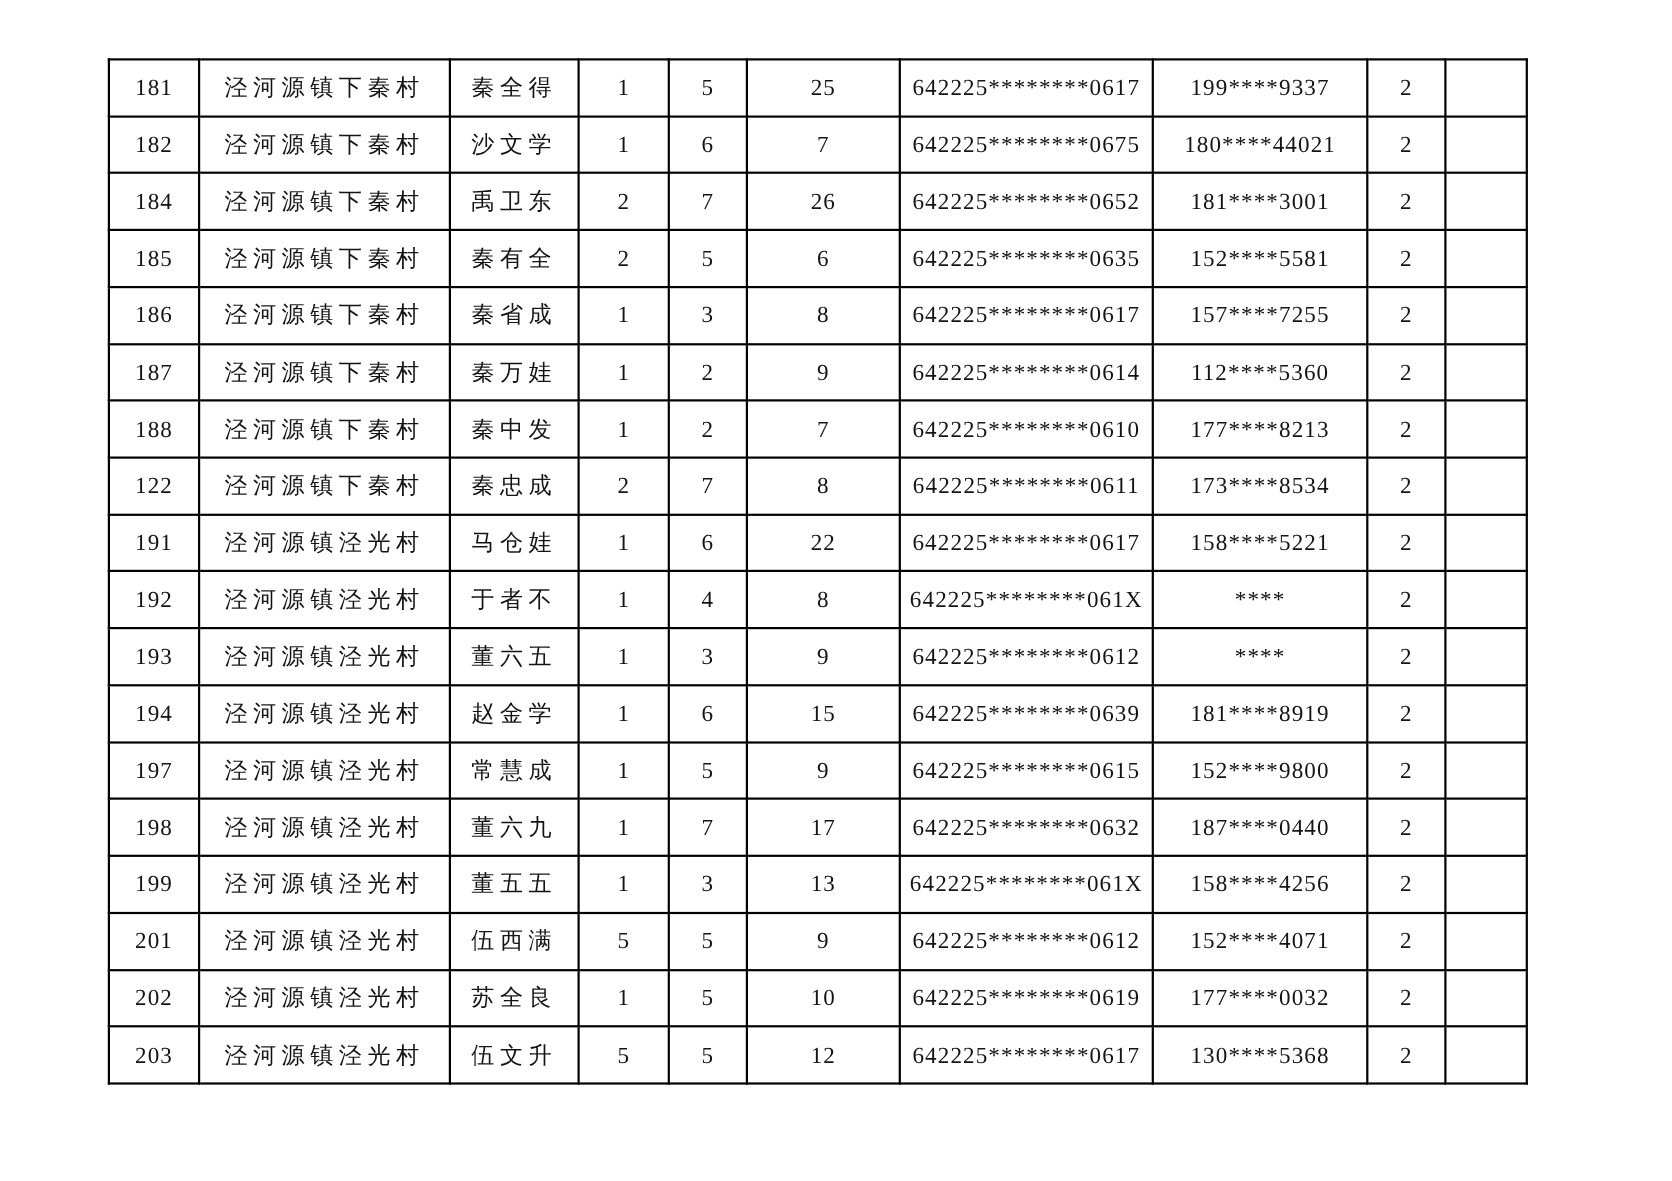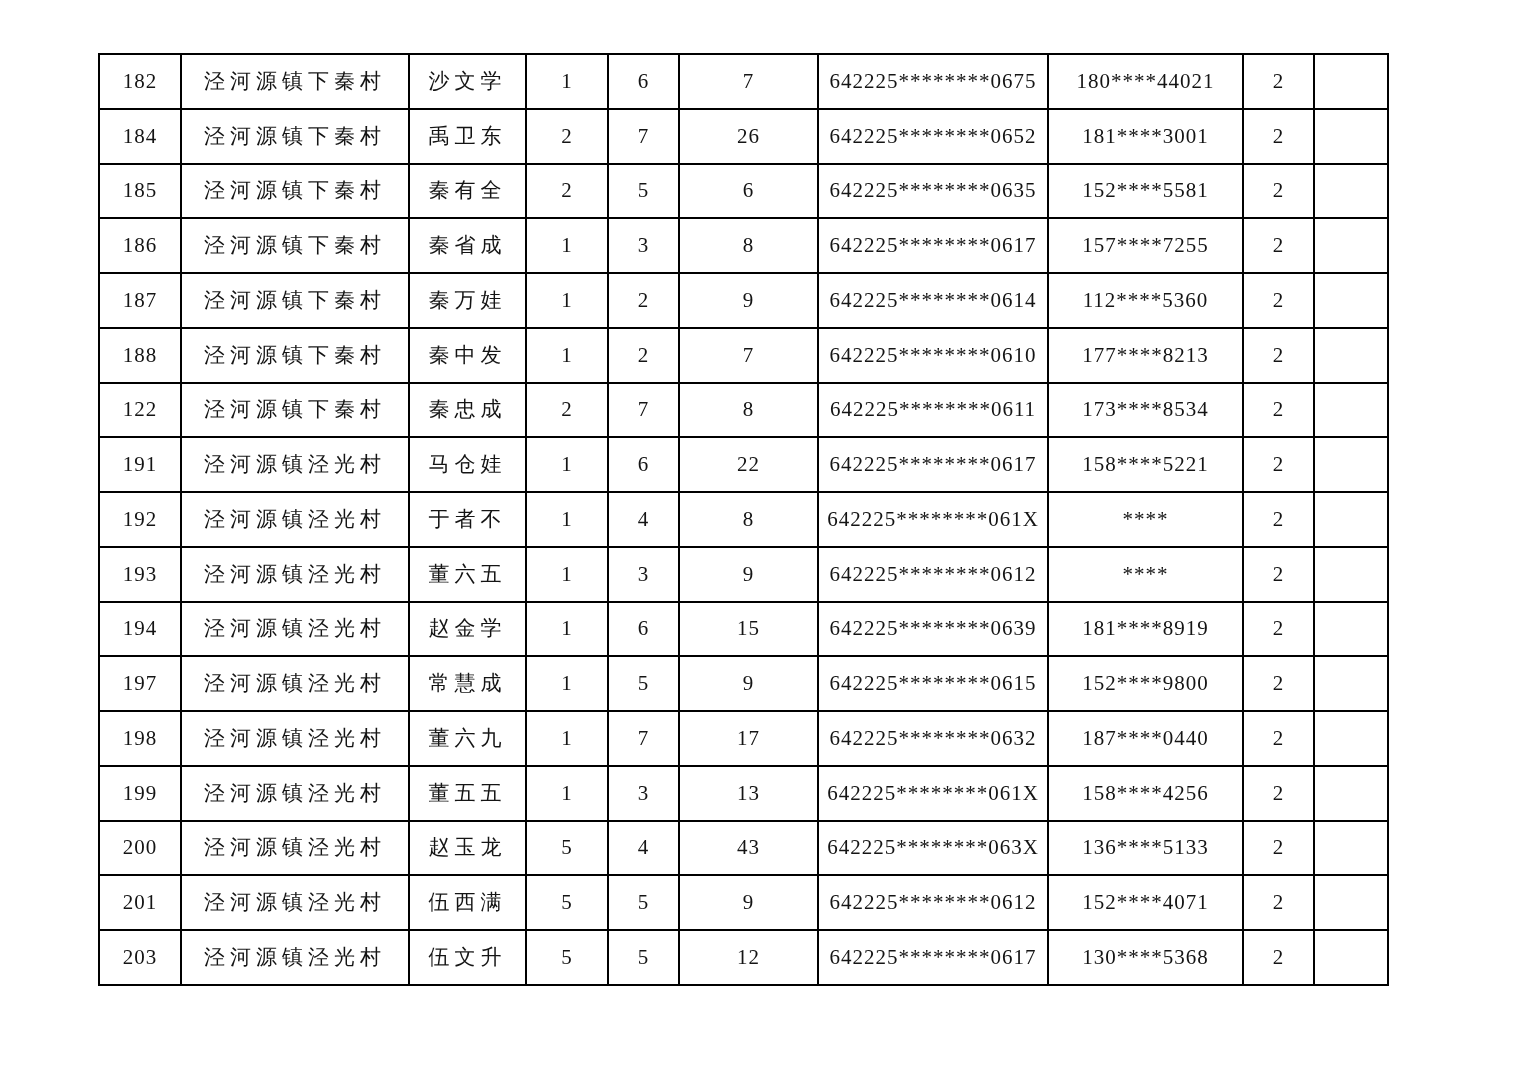--- a/index.html
+++ b/index.html
@@ -63,20 +63,32 @@
       <col style="width:117px">
       <col style="width:82px">
       <col style="width:71px">
       <col style="width:139px">
       <col style="width:230px">
       <col style="width:195px">
       <col style="width:71px">
       <col style="width:74px">
     </colgroup>
     <tbody id="roster-body">
+  <tr>
+    <td class="num">181</td>
+    <td class="cjk">泾河源镇下秦村</td>
+    <td class="cjk">秦全得</td>
+    <td class="num">1</td>
+    <td class="num">5</td>
+    <td class="num">25</td>
+    <td class="idnum">642225********0617</td>
+    <td class="phone">199****9337</td>
+    <td class="num">2</td>
+    <td class="num"></td>
+  </tr>
 
   <tr>
     <td class="num">182</td>
     <td class="cjk">泾河源镇下秦村</td>
     <td class="cjk">沙文学</td>
     <td class="num">1</td>
     <td class="num">6</td>
     <td class="num">7</td>
     <td class="idnum">642225********0675</td>
     <td class="phone">180****44021</td>
@@ -250,46 +262,46 @@
     <td class="cjk">董五五</td>
     <td class="num">1</td>
     <td class="num">3</td>
     <td class="num">13</td>
     <td class="idnum">642225********061X</td>
     <td class="phone">158****4256</td>
     <td class="num">2</td>
     <td class="num"></td>
   </tr>
 
-  <tr>
-    <td class="num">200</td>
-    <td class="cjk">泾河源镇泾光村</td>
-    <td class="cjk">赵玉龙</td>
-    <td class="num">5</td>
-    <td class="num">4</td>
-    <td class="num">43</td>
-    <td class="idnum">642225********063X</td>
-    <td class="phone">136****5133</td>
-    <td class="num">2</td>
-    <td class="num"></td>
-  </tr>
 
   <tr>
     <td class="num">201</td>
     <td class="cjk">泾河源镇泾光村</td>
     <td class="cjk">伍西满</td>
     <td class="num">5</td>
     <td class="num">5</td>
     <td class="num">9</td>
     <td class="idnum">642225********0612</td>
     <td class="phone">152****4071</td>
     <td class="num">2</td>
     <td class="num"></td>
   </tr>
 
+  <tr>
+    <td class="num">202</td>
+    <td class="cjk">泾河源镇泾光村</td>
+    <td class="cjk">苏全良</td>
+    <td class="num">1</td>
+    <td class="num">5</td>
+    <td class="num">10</td>
+    <td class="idnum">642225********0619</td>
+    <td class="phone">177****0032</td>
+    <td class="num">2</td>
+    <td class="num"></td>
+  </tr>
 
   <tr>
     <td class="num">203</td>
     <td class="cjk">泾河源镇泾光村</td>
     <td class="cjk">伍文升</td>
     <td class="num">5</td>
     <td class="num">5</td>
     <td class="num">12</td>
     <td class="idnum">642225********0617</td>
     <td class="phone">130****5368</td>

